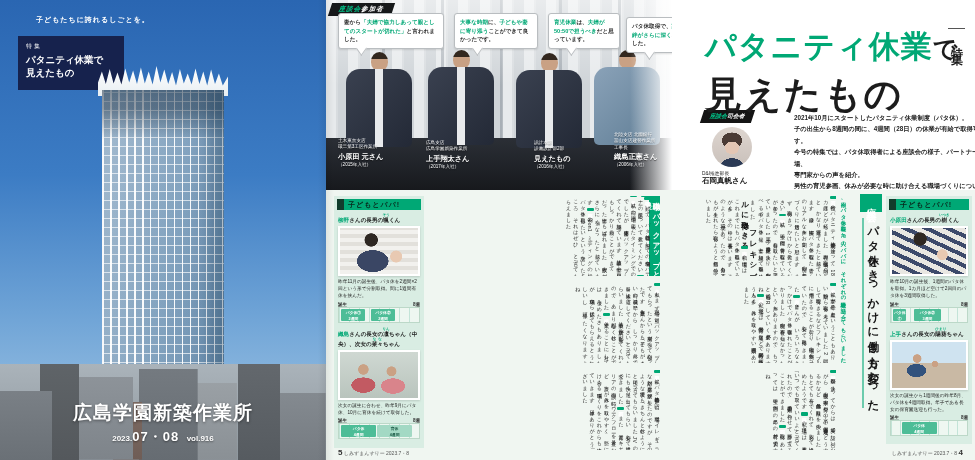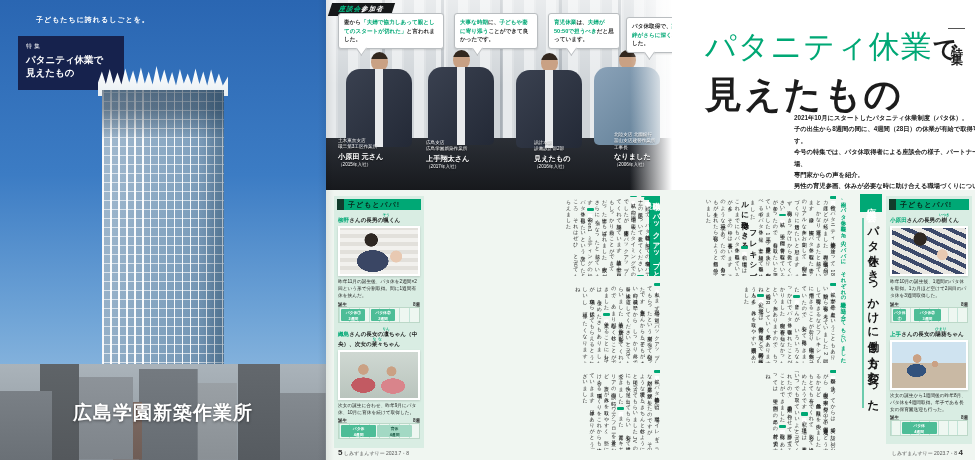--- a/index.html
+++ b/index.html
@@ -68,21 +68,21 @@
   .bubble .hl{color:#00a875;}
   .bubble::after{content:"";position:absolute;left:18px;bottom:-5px;width:8px;height:8px;background:#fff;
     border-right:1px solid #b9bdc0;border-bottom:1px solid #b9bdc0;transform:rotate(55deg) skewX(20deg);}
   .member-cap{position:absolute;color:#fff;z-index:6;text-shadow:0 1px 1px rgba(0,0,0,.55);width:86px;}
   .member-cap .aff{display:block;font-size:4.6px;line-height:1.4;}
   .member-cap .nm{display:block;font-size:7.2px;font-weight:bold;margin-top:1px;}
   .member-cap .yr{display:block;font-size:4.6px;}
 
   
   .headline{position:absolute;left:379px;top:26px;z-index:3;}
-  .headline .l1g{font-size:31px;font-weight:normal;color:#00a875;letter-spacing:1px;}
+  .headline .l1g{font-size:31px;font-weight:bold;color:#00a875;letter-spacing:1px;}
   .headline .l1b{font-size:24px;font-weight:bold;color:#1c1c1c;}
   .headline .l2{display:block;font-size:37px;font-weight:bold;color:#1c1c1c;letter-spacing:2px;margin-top:2px;}
   .feature-vert{position:absolute;left:622px;top:28px;writing-mode:vertical-rl;font-size:12px;font-weight:bold;
     letter-spacing:6px;color:#1c1c1c;border-top:1px solid #555;padding-top:8px;}
   .moderator{position:absolute;left:376px;top:104px;width:88px;}
   .mod-ribbon{display:inline-block;background:#141414;color:#fff;font-size:5.8px;font-weight:bold;
     padding:2px 8px;transform:skewX(-18deg);}
   .mod-ribbon .g{color:#00c389;}
   .mod-avatar{width:40px;height:40px;border-radius:50%;margin:4px 0 0 10px;
     background:
@@ -173,20 +173,24 @@
     <div class="cover-tagline">子どもたちに誇れるしごとを。</div>
     <div class="feature-box">
       <span class="flabel">特集</span>
       <span class="ftitle">パタニティ休業で</span>
       <span class="ftitle">見えたもの</span>
     </div>
     <div class="tower-crown"></div>
     <div class="tower"></div>
     <div class="city"></div>
     <div class="cover-logo">広島学園新築作業所</div>
+    <div class="cover-issue">
+      <span class="iy">2023.</span><span class="im">07・08</span>
+      <span class="iv">vol.916</span>
+    </div>
   </div>
 
   <div class="spread">
 
     <div class="photo">
       <div class="sofa"></div>
 
       <div class="man" style="left:14px;top:52px;">
         <div class="man-head"></div>
         <div class="man-body"></div>
@@ -228,32 +232,38 @@
       <div class="member-cap" style="left:208px;top:140px;">
         <span class="aff">設計本部</span>
         <span class="aff">設備設計部2部</span>
         <span class="nm">見えたもの</span>
         <span class="yr">（2016年入社）</span>
       </div>
       <div class="member-cap" style="left:288px;top:132px;">
         <span class="aff">北陸支店 北國銀行</span>
         <span class="aff">富山支店建替作業所</span>
         <span class="aff">工事長</span>
-        <span class="nm">なりました</span>
+        <span class="nm">織島正憲さん</span>
         <span class="yr">（2006年入社）</span>
       </div>
       <div class="photo-fade"></div>
     </div>
 
     <div class="headline">
       <span class="l1g">パタニティ休業</span><span class="l1b">で</span>
       <span class="l2">見えたもの</span>
     </div>
     <div class="feature-vert">特集</div>
 
+    <div class="moderator">
+      <span class="mod-ribbon"><span class="g">座談会</span><span>司会者</span></span>
+      <div class="mod-avatar"></div>
+      <span class="mod-role">D&amp;I推進部長</span>
+      <span class="mod-name">石岡真帆さん</span>
+    </div>
 
     <div class="intro">
       <span>2021年10月にスタートしたパタニティ休業制度（パタ休）。</span>
       <span>子の出生から8週間の間に、4週間（28日）の休業が有給で取得可能です。</span>
       <span>今号の特集では、パタ休取得者による座談会の様子、パートナーや職場、</span>
       <span>専門家からの声を紹介。</span>
       <span>男性の育児参画、休みが必要な時に助け合える職場づくりについて考える</span>
       <span>きっかけとしたいと思います。</span>
     </div>
 

